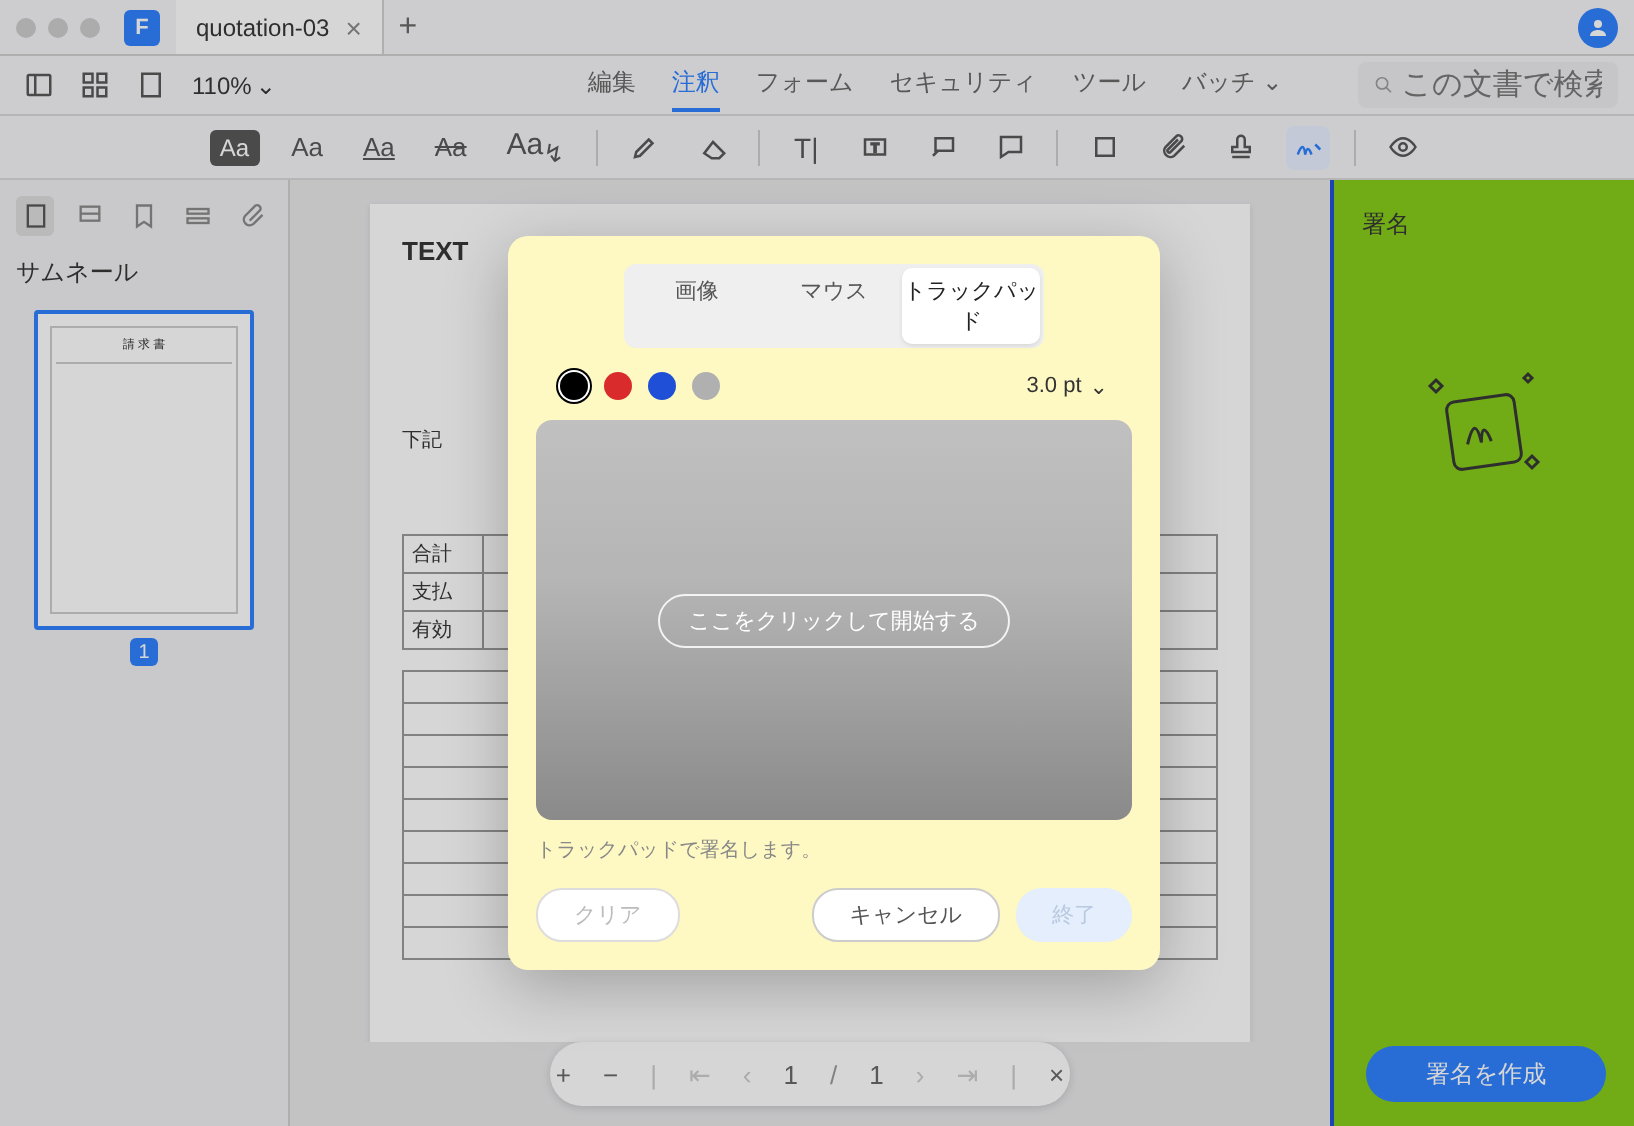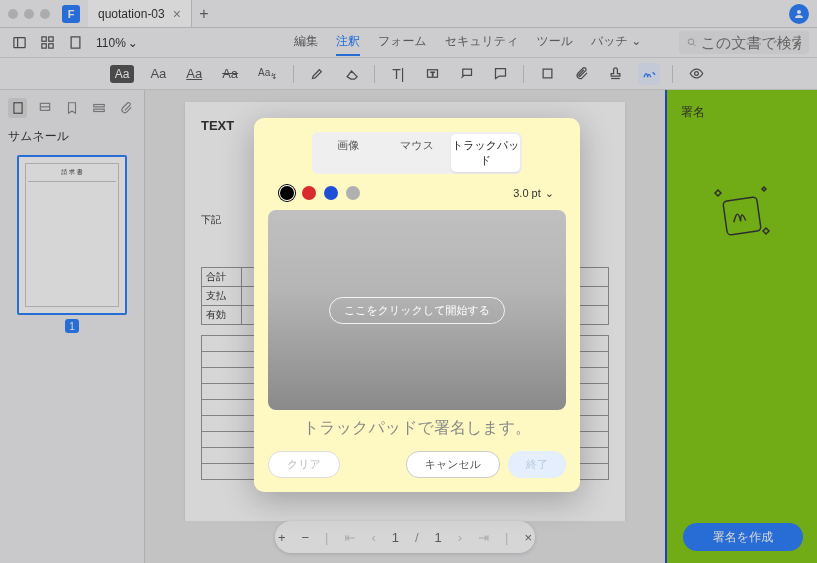--- a/index.html
+++ b/index.html
@@ -20,21 +20,21 @@
 .menu-tabs{display:flex;gap:18px;margin-left:150px;font-size:12px;color:#666}
 .menu-tab{cursor:pointer;padding:4px 0}
 .menu-tab.active{color:#2b7fff;border-bottom:2px solid #2b7fff}
 .search-box{margin-left:auto;display:flex;align-items:center;background:#ececee;border-radius:4px;padding:3px 8px;width:130px;gap:4px}
 .search-box input{border:none;background:transparent;font-size:15px;outline:none;width:100%;color:#999}
 .toolbar2{height:32px;background:#f5f5f7;display:flex;align-items:center;justify-content:center;gap:12px;border-bottom:1px solid #d8d8d8;padding:0 12px}
 .aa-btn{font-size:13px;color:#555;cursor:pointer;padding:2px 4px}
 .aa-btn.filled{background:#555;color:#fff;border-radius:3px;padding:2px 5px;font-size:12px}
 .aa-btn.underline{text-decoration:underline}
 .aa-btn.strike{text-decoration:line-through}
-.aa-btn.sub{font-size:10px}
+.aa-btn.sub{font-size:15px}
 .divider{width:1px;height:18px;background:#ccc}
 .main{display:flex;height:calc(100% - 90px)}
 .sidebar{width:145px;background:#f0f0f2;border-right:1px solid #d0d0d0;padding:8px}
 .sidebar-tabs{display:flex;gap:8px;margin-bottom:10px;justify-content:flex-start}
 .sidebar-tab{width:20px;height:20px;display:flex;align-items:center;justify-content:center;color:#666;cursor:pointer}
 .sidebar-title{font-size:12px;color:#333;margin-bottom:10px}
 .thumbnail{width:110px;height:160px;background:#fff;border:2px solid #2b7fff;border-radius:2px;margin:0 auto;padding:6px;font-size:5px;color:#333;position:relative}
 .thumb-content{border:0.5px solid #ccc;height:100%;padding:2px}
 .page-num{width:14px;height:14px;background:#2b7fff;color:#fff;border-radius:3px;display:flex;align-items:center;justify-content:center;font-size:10px;position:absolute;bottom:-20px;left:50%;transform:translateX(-50%)}
 .canvas{flex:1;background:#e8e8ea;position:relative;display:flex;flex-direction:column}
@@ -54,21 +54,21 @@
 .dialog{position:absolute;top:118px;left:254px;width:326px;background:#fef9c3;border-radius:10px;box-shadow:0 8px 32px rgba(0,0,0,0.25);padding:14px}
 .seg-control{display:flex;background:#efefef;border-radius:6px;padding:2px;width:210px;margin:0 auto 12px;font-size:11px}
 .seg{flex:1;text-align:center;padding:4px 0;cursor:pointer;border-radius:5px;color:#555}
 .seg.active{background:#fff;box-shadow:0 1px 2px rgba(0,0,0,0.1);color:#222}
 .color-row{display:flex;align-items:center;gap:8px;margin-bottom:10px;padding:0 12px}
 .color-dot{width:14px;height:14px;border-radius:50%;cursor:pointer}
 .color-dot.selected{box-shadow:0 0 0 1px #fff,0 0 0 2px #000}
 .pt-select{margin-left:auto;font-size:11px;color:#333;display:flex;align-items:center;gap:4px;cursor:pointer}
 .pad-area{width:100%;height:200px;border-radius:8px;background:linear-gradient(180deg,#c0c0c0 0%,#b5b5b5 40%,#8a8a8a 100%);display:flex;align-items:center;justify-content:center}
 .pad-btn{border:1px solid rgba(255,255,255,0.85);color:#fff;background:transparent;border-radius:14px;padding:5px 14px;font-size:11px;cursor:pointer}
-.pad-hint{text-align:center;font-size:16px;color:#888;margin:8px 0 12px}
+.pad-hint{text-align:left;font-size:10px;color:#888;margin:8px 0 12px}
 .dlg-btns{display:flex;gap:8px;justify-content:space-between}
 .dlg-btn{flex:0 0 auto;padding:5px 18px;border-radius:13px;font-size:11px;border:none;cursor:pointer}
 .dlg-btn.clear{background:#fff;border:1px solid #ddd;color:#bbb}
 .dlg-btn.cancel{background:#fff;border:1px solid #ccc;color:#555}
 .dlg-btn.done{background:#e4eefc;color:#b8c9e0}
 .dlg-row-right{display:flex;gap:8px}
 </style>
 </head>
 <body>
 

